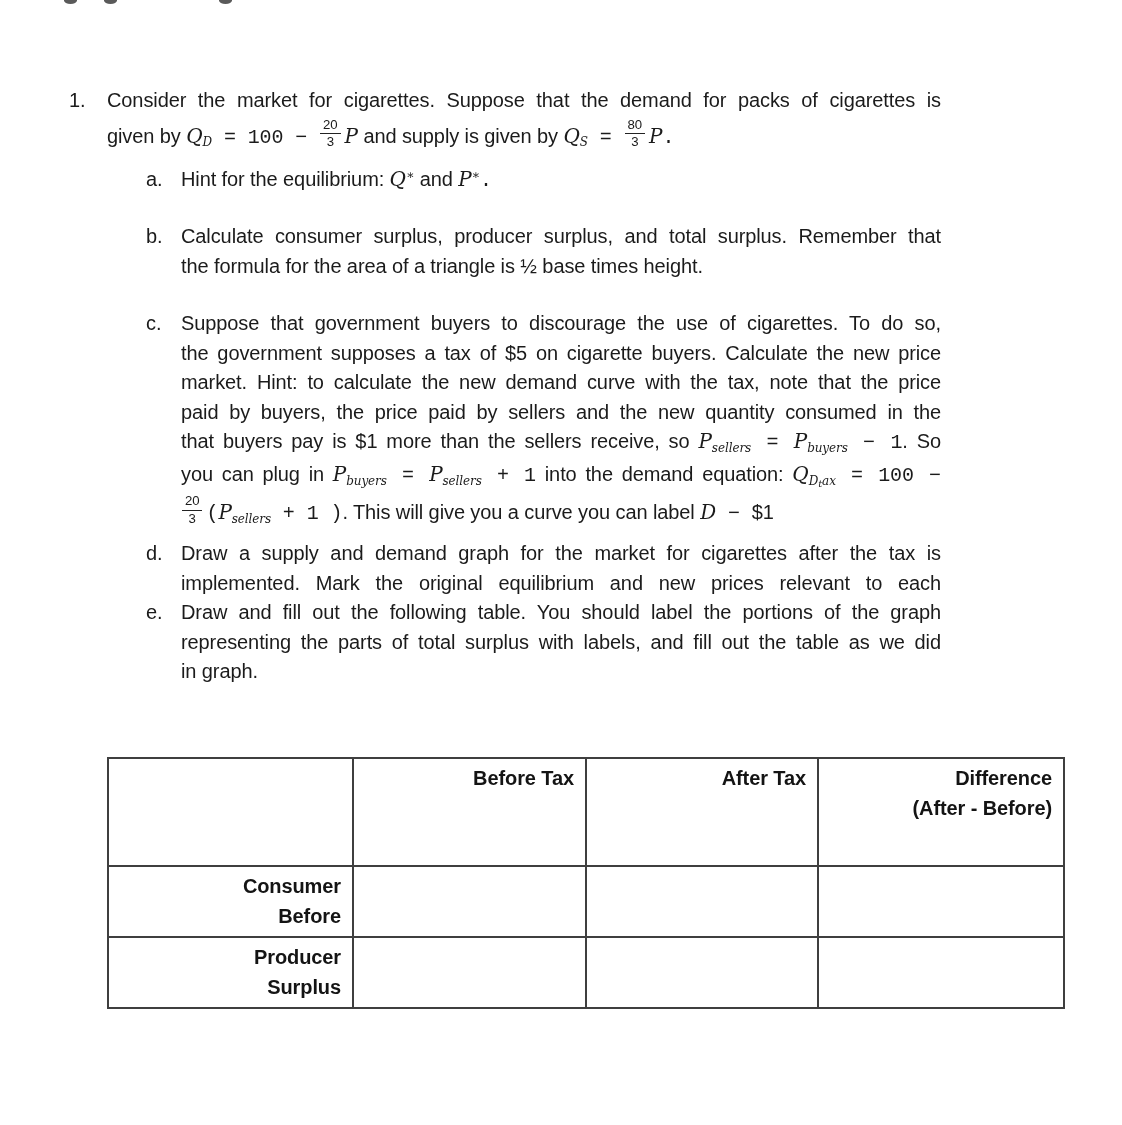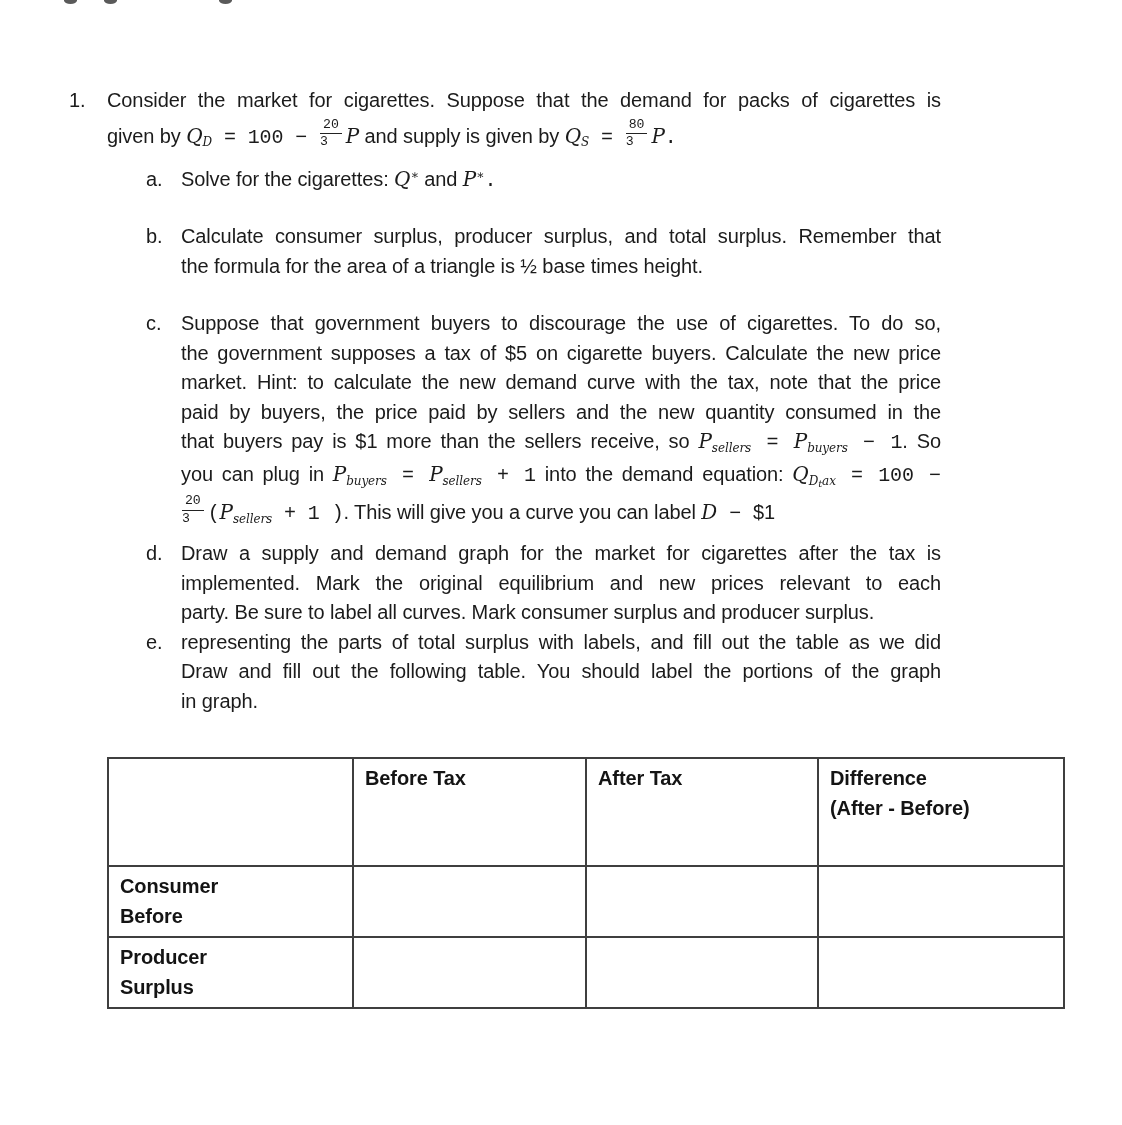--- a/index.html
+++ b/index.html
@@ -26,28 +26,28 @@
   .line.tall{padding:5px 0 7px;}
   
   .mv{font-family:"DejaVu Serif","Liberation Serif",serif;font-style:italic;}
   .mx{font-family:Liberation Mono, monospace;}
   .msub{font-family:"DejaVu Serif","Liberation Serif",serif;font-style:italic;
         font-size:0.6em;position:relative;top:0.33em;}
   .msubsub{font-family:"DejaVu Serif","Liberation Serif",serif;font-style:italic;
         font-size:0.5em;position:relative;top:0.6em;}
   .msup{font-family:"DejaVu Serif","Liberation Serif",serif;
         font-size:0.62em;position:relative;top:-0.5em;}
-  .frac{display:inline-block;vertical-align:middle;
-        font-family:Liberation Mono, monospace;font-size:0.66em;
+  .frac{display:inline-block;vertical-align:middle;text-align:center;
+        font-family:Liberation Sans, sans-serif;font-size:0.66em;
         line-height:1.12;margin:0 4px 0 1px;transform:translateY(-3px);}
   .frac .fn{display:block;border-bottom:1.5px solid #222;padding:0 3px 1px;}
   .frac .fd{display:block;padding-top:1px;}
   
   .stable{position:absolute;left:107px;top:757px;width:956px;border-collapse:collapse;table-layout:fixed;}
-  .stable th,.stable td{border:2px solid #3f3f3f;vertical-align:top;text-align:left;
+  .stable th,.stable td{border:2px solid #3f3f3f;vertical-align:top;text-align:right;
         padding:5px 11px;font-weight:bold;font-size:20px;line-height:29.5px;
         color:#141414;white-space:pre-line;letter-spacing:-0.1px;}
   .stable th{height:96px;}
   .stable tr.r1 td{height:48px;}
   .stable tr.r2 td{height:50px;margin-top:32px;}
 </style>
 </head>
 <body>
 
 <div class="page">
@@ -61,21 +61,21 @@
       <div class="qnum">1.</div>
       <div class="qbody">
           <div class="line"><span class="tx">Consider the market for cigarettes. Suppose that the demand for packs of cigarettes is</span></div>
           <div class="line last tall"><span class="tx">given by </span><span class="mv">Q</span><span class="msub">D</span><span class="mx"> = 100 − </span><span class="frac"><span class="fn">20</span><span class="fd">3</span></span><span class="mv">P</span><span class="tx"> and supply is given by </span><span class="mv">Q</span><span class="msub">S</span><span class="mx"> = </span><span class="frac"><span class="fn">80</span><span class="fd">3</span></span><span class="mv">P</span><span class="mx">.</span></div>
         </div>
     </div>
 
     <div class="subitem gap-a">
       <div class="sublabel">a.</div>
       <div class="subbody">
-          <div class="line last"><span class="tx">Solve for the cigarettes: </span><span class="mv">Q</span><span class="msup">∗</span><span class="tx"> and </span><span class="mv">P</span><span class="msup">∗</span><span class="mx">.</span></div>
+          <div class="line last"><span class="tx">Hint for the equilibrium: </span><span class="mv">Q</span><span class="msup">∗</span><span class="tx"> and </span><span class="mv">P</span><span class="msup">∗</span><span class="mx">.</span></div>
         </div>
     </div>
 
     <div class="subitem gap-b">
       <div class="sublabel">b.</div>
       <div class="subbody">
           <div class="line"><span class="tx">Calculate consumer surplus, producer surplus, and total surplus. Remember that</span></div>
           <div class="line last"><span class="tx">the formula for the area of a triangle is ½ base times height.</span></div>
         </div>
     </div>
@@ -91,29 +91,28 @@
           <div class="line"><span class="tx">you can plug in </span><span class="mv">P</span><span class="msub">buyers</span><span class="mx"> = </span><span class="mv">P</span><span class="msub">sellers</span><span class="mx"> + 1</span><span class="tx"> into the demand equation: </span><span class="mv">Q</span><span class="msub">D</span><span class="msubsub">t</span><span class="msub">ax</span><span class="mx"> = 100 −</span></div>
           <div class="line last tall"><span class="frac"><span class="fn">20</span><span class="fd">3</span></span><span class="mx">(</span><span class="mv">P</span><span class="msub">sellers</span><span class="mx"> + 1 )</span><span class="tx">. This will give you a curve you can label </span><span class="mv">D</span><span class="mx"> − </span><span class="tx">$1</span></div>
         </div>
     </div>
 
     <div class="subitem gap-d">
       <div class="sublabel">d.</div>
       <div class="subbody">
           <div class="line"><span class="tx">Draw a supply and demand graph for the market for cigarettes after the tax is</span></div>
           <div class="line"><span class="tx">implemented. Mark the original equilibrium and new prices relevant to each</span></div>
-          <div class="line last"><span class="tx">party. Be sure to label all curves. Mark consumer surplus and producer surplus.</span></div>
         </div>
     </div>
 
     <div class="subitem gap-e">
       <div class="sublabel">e.</div>
       <div class="subbody">
+          <div class="line"><span class="tx">Draw and fill out the following table. You should label the portions of the graph</span></div>
           <div class="line"><span class="tx">representing the parts of total surplus with labels, and fill out the table as we did</span></div>
-          <div class="line"><span class="tx">Draw and fill out the following table. You should label the portions of the graph</span></div>
           <div class="line last"><span class="tx">in graph.</span></div>
         </div>
     </div>
   </div>
 
   <table class="stable">
     <colgroup>
       <col style="width:245px">
         <col style="width:233px">
         <col style="width:232px">

